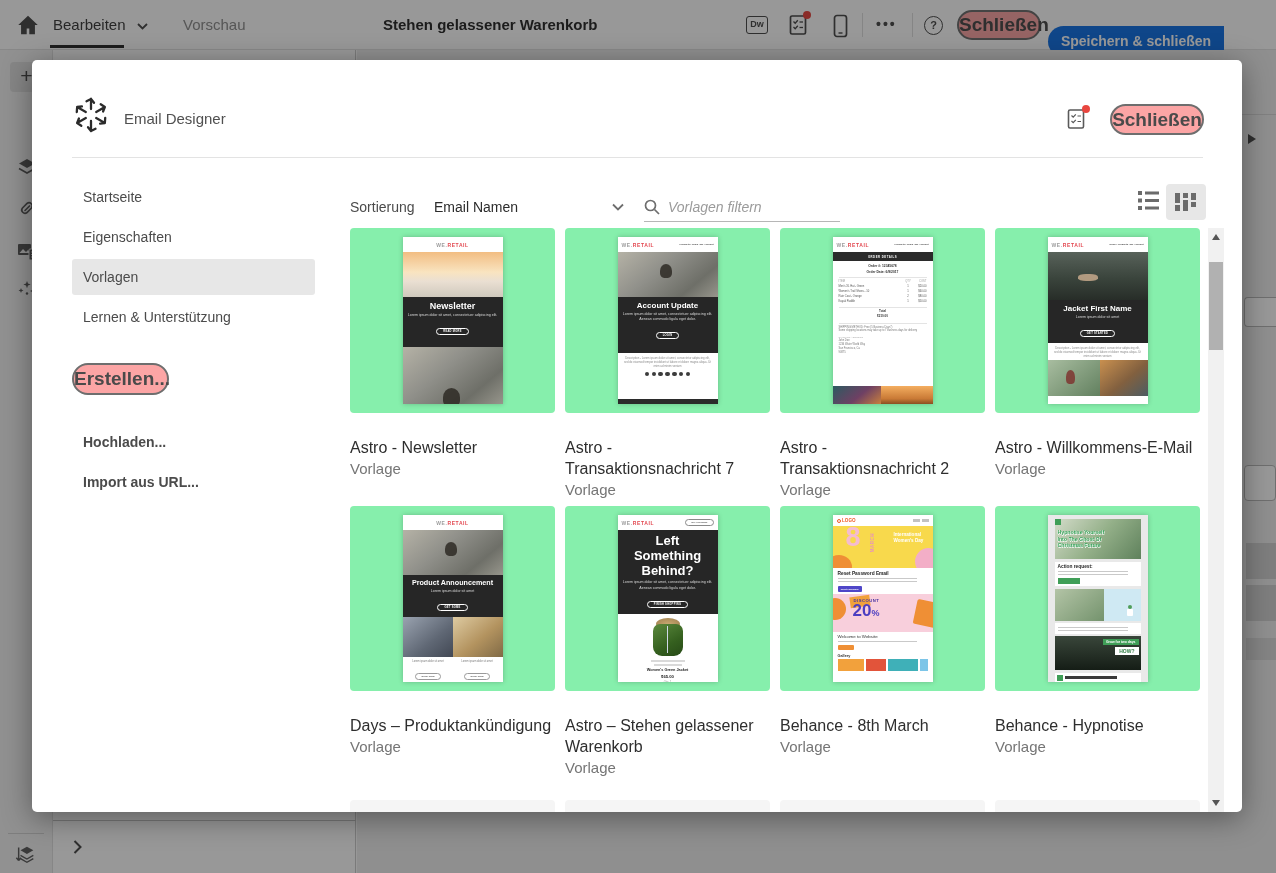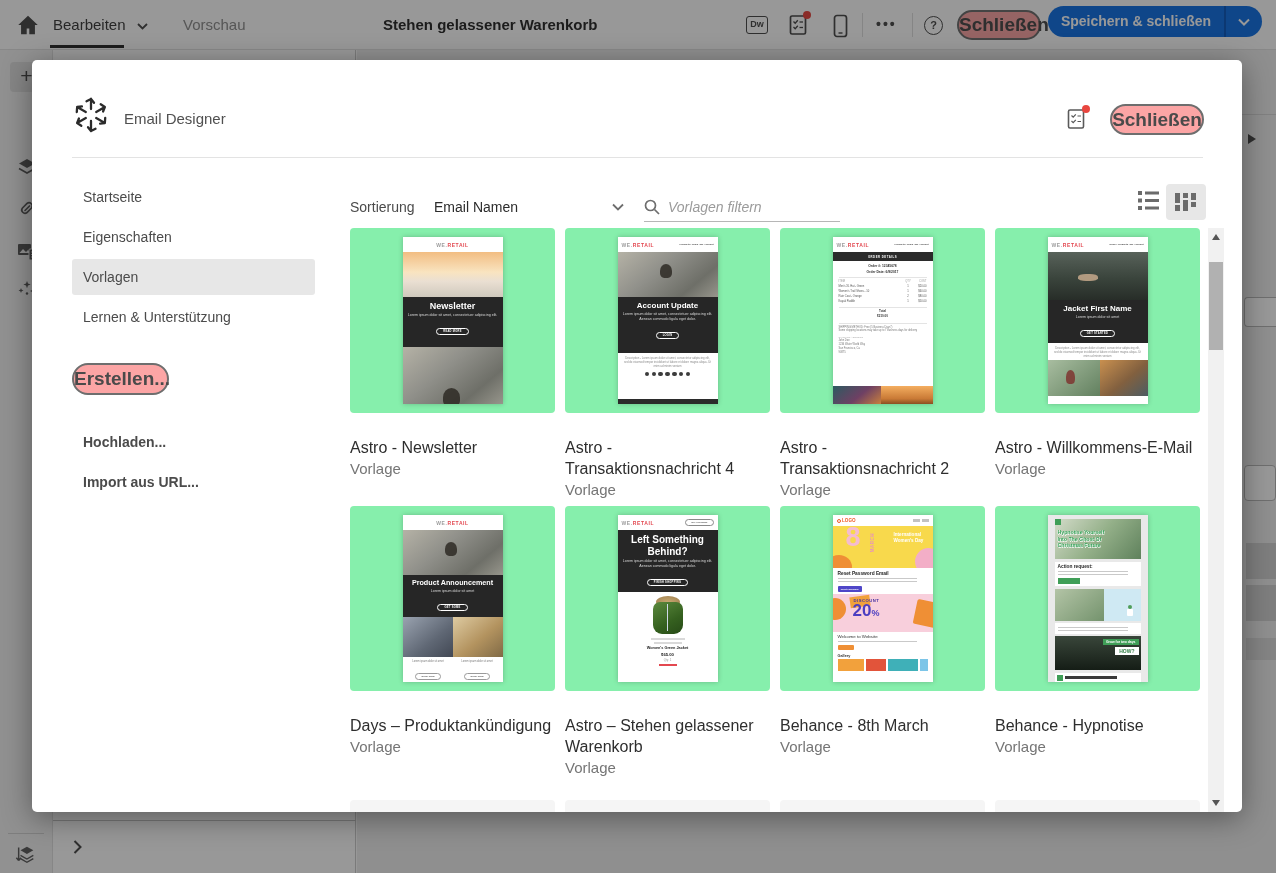--- a/index.html
+++ b/index.html
@@ -13,21 +13,21 @@
   .tb-underline { position:absolute; left:50px; top:45px; width:74px; height:3px; background:#2c2c2c; }
   .tb-title { position:absolute; left:383px; top:0; height:50px; line-height:50px; font-size:15px; font-weight:bold; color:#2a2a2a; }
   .tb-dw { position:absolute; left:746px; top:16px; width:22px; height:18px; border:1.6px solid #4a4a4a; border-radius:3px; font-size:9px; font-weight:bold; color:#4a4a4a; text-align:center; line-height:15px; }
   .tb-ico { position:absolute; top:14px; width:20px; height:22px; }
   .red-dot { position:absolute; right:-3px; top:-3px; width:8px; height:8px; border-radius:50%; background:#e8463f; }
   .tb-sep { position:absolute; top:13px; width:1px; height:24px; background:#dedede; }
   .tb-dots { position:absolute; left:876px; top:0; height:50px; line-height:48px; font-size:14px; letter-spacing:2px; color:#4a4a4a; font-weight:bold; }
   .tb-help { position:absolute; left:924px; top:16px; width:19px; height:19px; border:1.6px solid #4a4a4a; border-radius:50%; font-size:11px; font-weight:bold; color:#4a4a4a; text-align:center; line-height:16px; }
   .pill-btn { border:2px solid #6e6e6e; border-radius:16px; background:#fca5a5; font-size:19px; font-weight:bold; color:#4a4a4a; text-align:center; }
   .tb-close { position:absolute; left:957px; top:10px; width:84px; height:30px; line-height:26px; }
-  .tb-save { position:absolute; left:1048px; top:6px; height:31px; display:flex; }
+  .tb-save { position:absolute; left:1048px; top:26px; height:31px; display:flex;flex-direction:column; }
   .tb-save-main { width:176px; height:31px; background:#1473e6; border-radius:16px 0 0 16px; color:#fff; font-weight:bold; font-size:14px; text-align:center; line-height:31px; }
   .tb-save-sep { width:2px; background:#0e5bbd; }
   .tb-save-arrow { width:36px; height:31px; background:#1473e6; border-radius:0 16px 16px 0; display:flex; align-items:center; justify-content:center; }
 
   .bg-rail { position:absolute; left:0; top:50px; width:53px; height:823px; background:#f3f3f3; border-right:1px solid #e0e0e0; }
   .rail-plus { position:absolute; left:10px; top:12px; width:33px; height:30px; background:#e0e0e0; border-radius:4px; font-size:21px; color:#4a4a4a; text-align:center; line-height:28px; }
   .rail-ico { position:absolute; left:16px; width:22px; height:22px; }
   .rail-div { position:absolute; left:8px; top:783px; width:36px; height:1px; background:#d2d2d2; }
 
   .bg-panel { position:absolute; left:53px; top:50px; width:303px; height:823px; background:#fff; border-right:1px solid #cccccc; }
@@ -410,21 +410,21 @@
             <i></i>
             <i></i>
             <i></i>
             <i></i>
             <i></i>
             <i></i>
           </div>
         <div class="mfoot"></div>
       </div>
     </div>
-    <div class="card-title">Astro - Transaktionsnachricht 4</div>
+    <div class="card-title">Astro - Transaktionsnachricht 7</div>
     <div class="card-sub">Vorlage</div>
   </div>
 
   <div class="card" style="left:748px;top:168px">
     <div class="thumb">
       <div class="mini">
         <div class="mh sp">
           <span><span class="we">WE.</span><span class="rt">RETAIL</span></span>
           <span class="mnav">Products | News | My Account</span>
         </div>
@@ -539,21 +539,21 @@
   </div>
 
   <div class="card" style="left:533px;top:446px">
     <div class="thumb">
       <div class="mini">
         <div class="mh sp">
           <span><span class="we">WE.</span><span class="rt">RETAIL</span></span>
           <span class="macct">MY ACCOUNT</span>
         </div>
         <div class="mdark" style="flex:0 0 54px">
-          <div class="mh1" style="font-size:10px">Left Something Behind?</div>
+          <div class="mh1" style="font-size:13px">Left Something Behind?</div>
           <div class="mbody">Lorem ipsum dolor sit amet, consectetuer adipiscing elit. Aenean commodo ligula eget dolor.</div>
           <span class="mpill">FINISH SHOPPING</span>
         </div>
         <div class="prod">
           <div class="jacket">
               <i class="j-hood"></i>
               <i class="j-body"></i>
               <i class="j-zip"></i>
             </div>
           <div class="grayline"></div>

